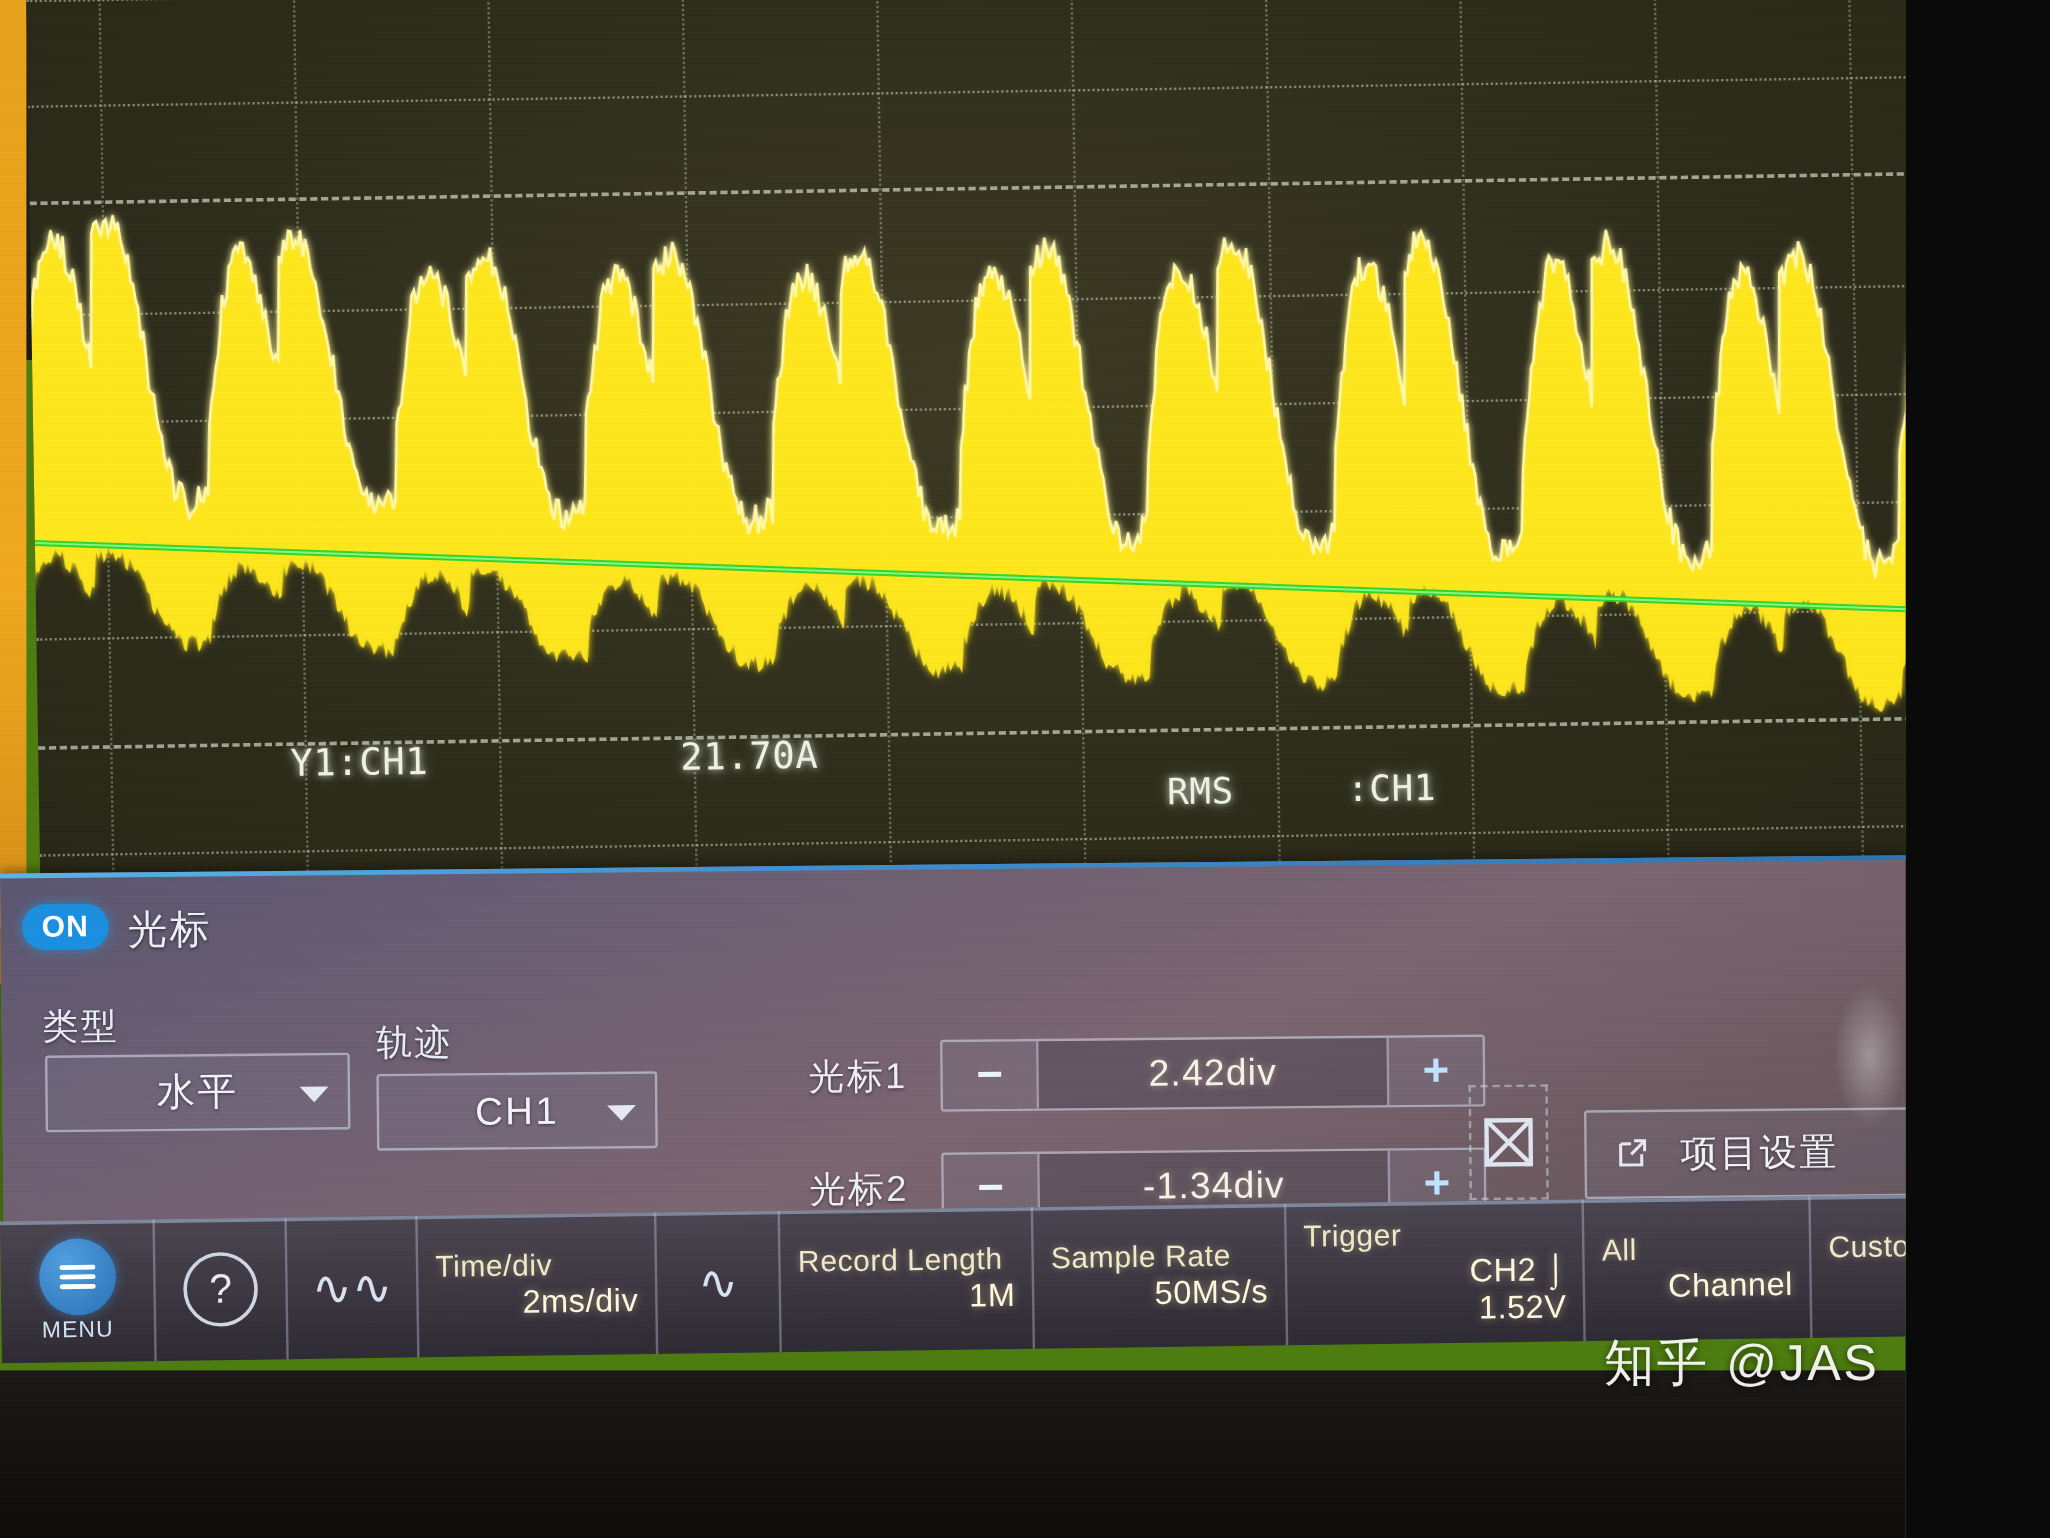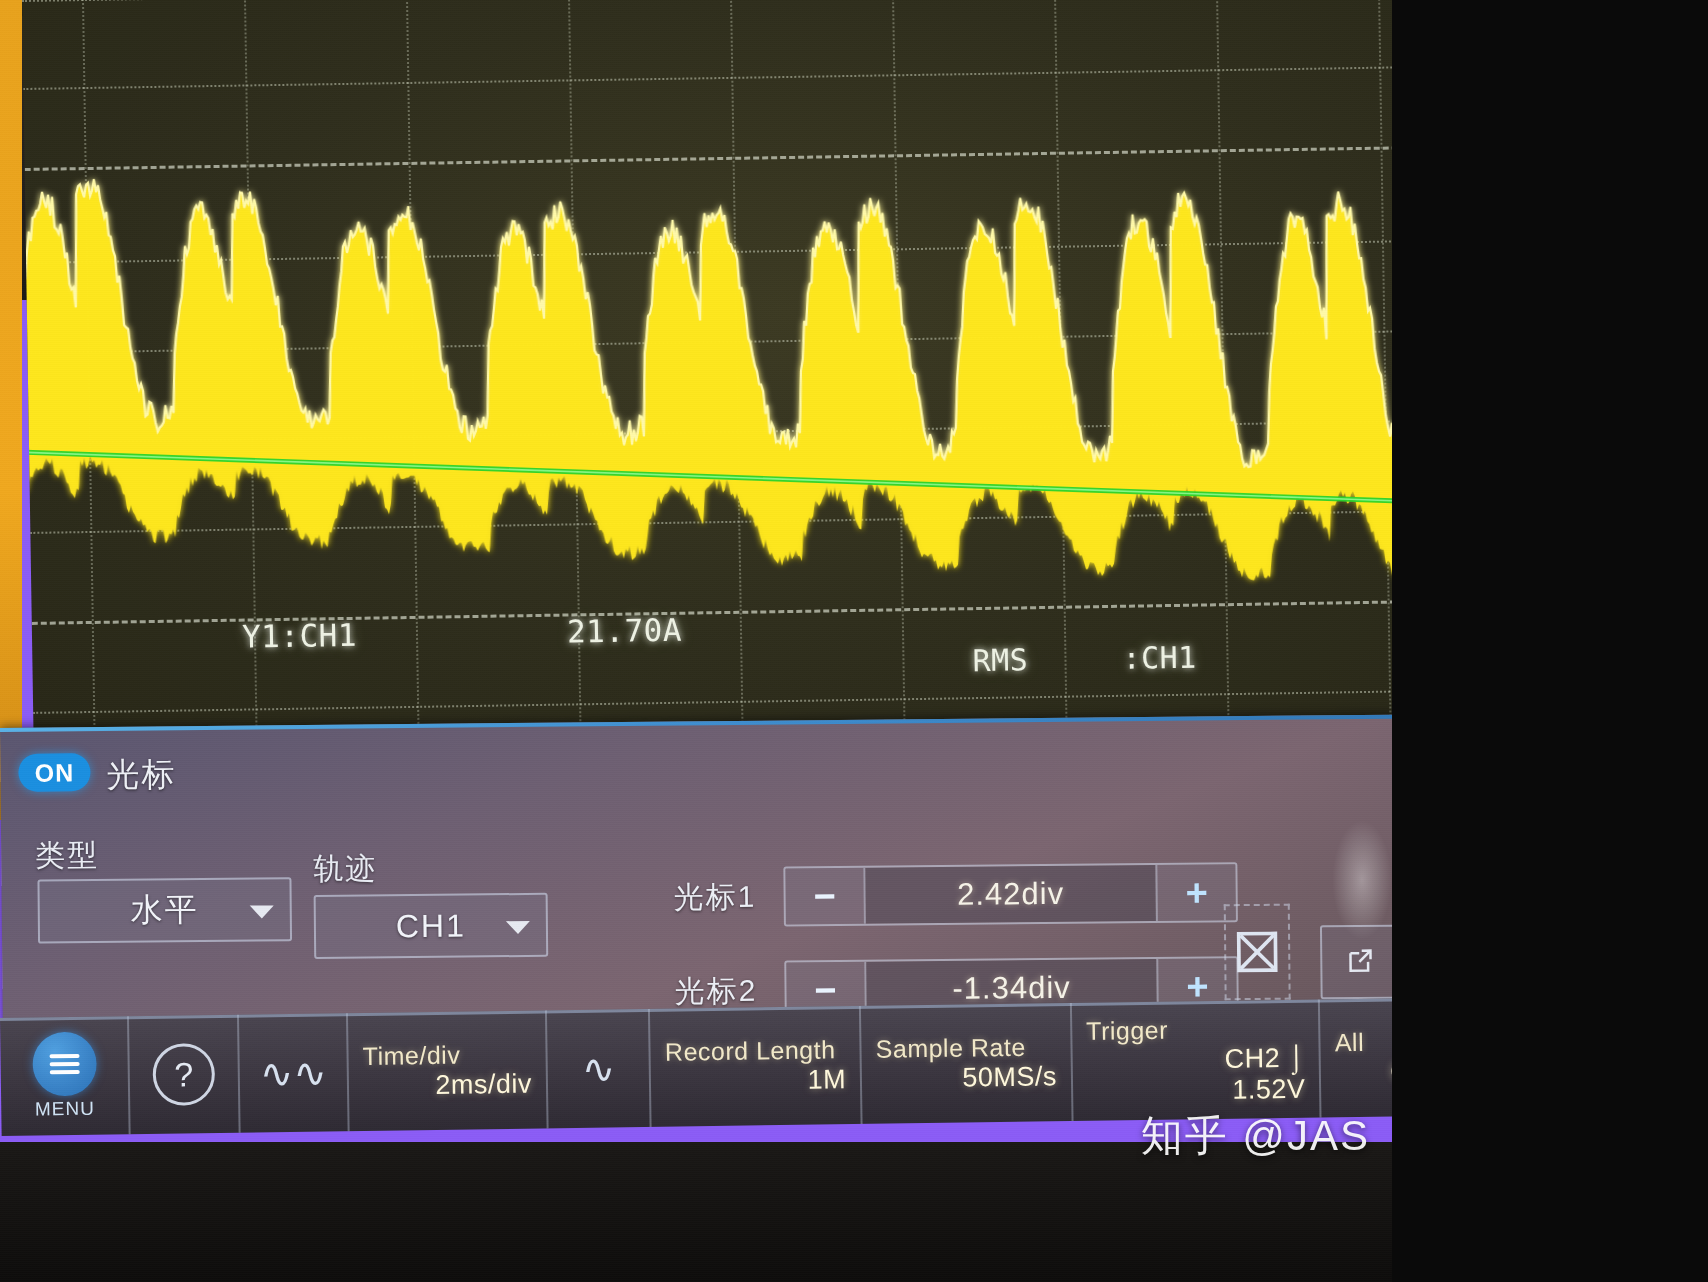--- a/index.html
+++ b/index.html
@@ -4,22 +4,22 @@
 <style>
   * { box-sizing: border-box; margin: 0; padding: 0; }
   html, body {
     width: 1708px; height: 1282px;
     background: #0a0a0a;
     font-family: "Liberation Sans", sans-serif;
     overflow: hidden;
   }
   #root {
     position: relative;
-    width: 1392px; height: 1282px;
-    background: #8b5cf6;
+    width: 1588px; height: 1282px;
+    background: #4d7c0f;
     overflow: hidden;
   }
 
   
   .bezel-left {
     position: absolute; left: 0; top: 0; width: 22px; height: 820px;
     background: linear-gradient(180deg,#e8a21c 0%,#f0a81e 60%,#d08a14 100%);
   }
   .bezel-left2 {
     position: absolute; left: 0; top: 0; width: 178px; height: 16px;

